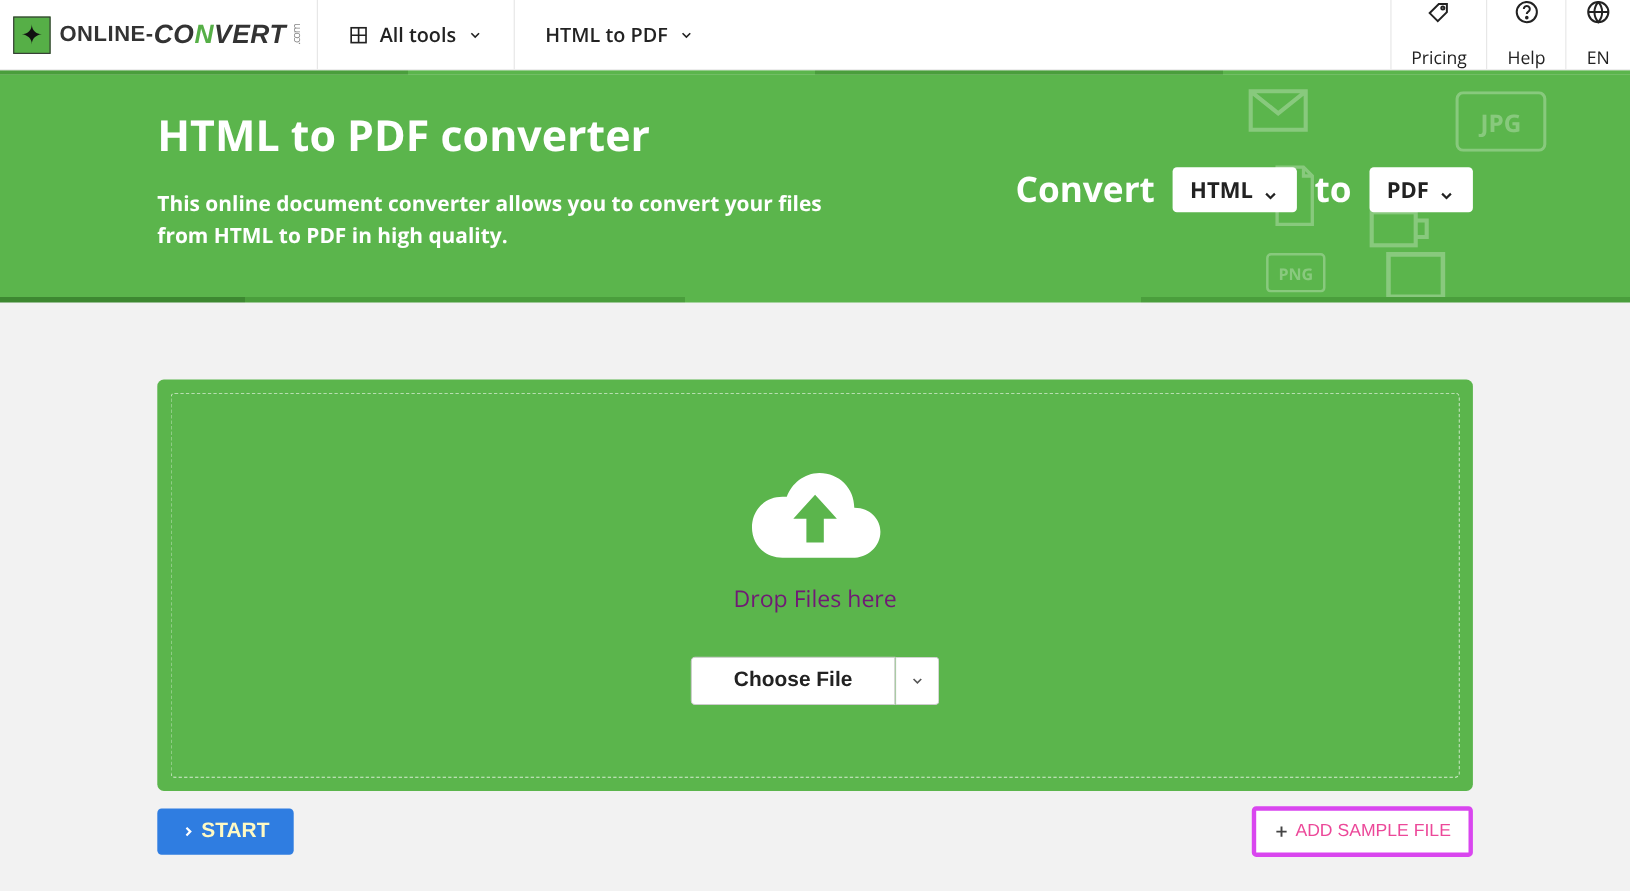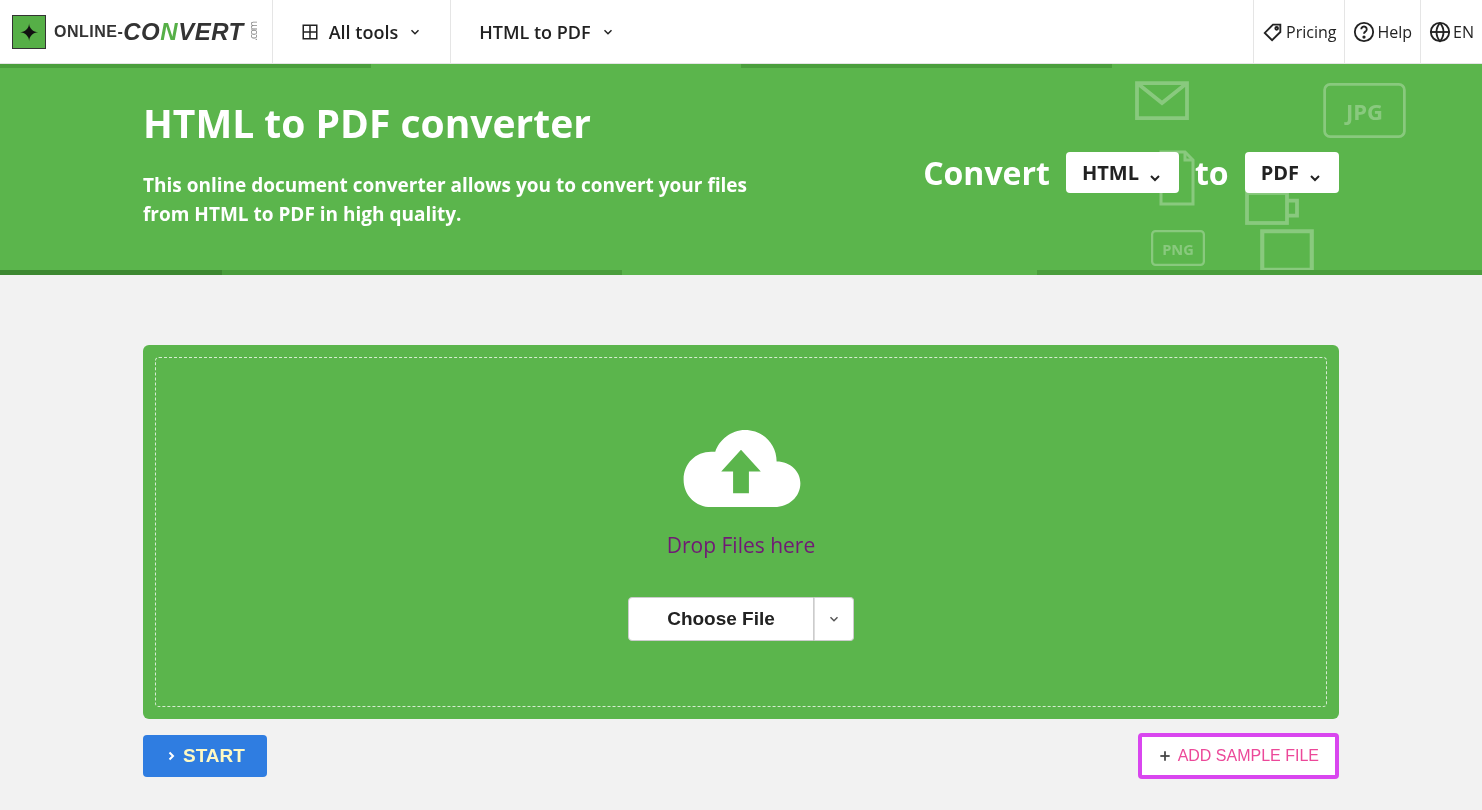--- a/index.html
+++ b/index.html
@@ -3,29 +3,29 @@
 <meta charset="utf-8">
 <style>
 * { margin: 0; padding: 0; box-sizing: border-box; }
 body { font-family: "Open Sans", -apple-system, BlinkMacSystemFont, "Segoe UI", Roboto, Helvetica, Arial, sans-serif; background: #f2f2f2; width: 1482px; }
 
 
 .header { background: #fff; height: 64px; display: flex; align-items: center; border-bottom: 1px solid #e5e5e5; }
 .logo { display: flex; align-items: center; padding: 0 12px; height: 100%; }
 .logo-icon { width: 34px; height: 34px; background: #56af47; display: flex; align-items: center; justify-content: center; border: 1px solid #333; margin-right: 8px; }
 .logo-man { font-size: 24px; color: #111; }
-.logo-text1 { font-family: Arial, sans-serif; font-weight: 900; font-size: 16px; color: #333; letter-spacing: 0.5px; }
+.logo-text1 { font-family: Arial, sans-serif; font-weight: 900; font-size: 20px; color: #333; letter-spacing: 0.5px; }
 .logo-text2 { font-family: Arial, sans-serif; font-weight: 900; font-style: italic; font-size: 24px; color: #333; letter-spacing: 0.5px; }
 .logo-n { color: #56af47; position: relative; }
 .logo-com { font-size: 10px; color: #888; writing-mode: vertical-rl; transform: rotate(180deg); margin-left: 2px; letter-spacing: -1px;}
 .nav-item { height: 100%; display: flex; align-items: center; gap: 10px; padding: 0 28px; border-left: 1px solid #e5e5e5; font-size: 18px; font-weight: 600; color: #222; cursor: pointer; }
 .nav-item:last-of-type { border-right: 1px solid #e5e5e5; }
 .nav-spacer { flex: 1; }
 .header-right { display: flex; height: 100%; }
-.header-btn { display: flex; align-items: center; justify-content: space-between; gap: 2px; padding: 0 8px; border-left: 1px solid #e5e5e5; font-size: 16px; color: #222; cursor: pointer; }
+.header-btn { display: flex; flex-direction: column; align-items: center; justify-content: space-between; gap: 2px; padding: 0 18px; border-left: 1px solid #e5e5e5; font-size: 16px; color: #222; cursor: pointer; }
 .header-btn svg { width: 22px; height: 22px; }
 
 .grid-icon { width: 18px; height: 18px; }
 .chev { width: 14px; height: 14px; }
 
 
 .hero-top-stripe { height: 4px; background: linear-gradient(to right, #4a9e3c 0%, #4a9e3c 25%, #5bb54c 25%, #5bb54c 50%, #4a9e3c 50%, #4a9e3c 75%, #5bb54c 75%); }
 .hero { background: #5bb54c; position: relative; padding: 28px 0 40px; overflow: hidden; }
 .hero-bg-icons { position: absolute; right: 0; top: 0; width: 360px; height: 100%; opacity: 0.28; pointer-events: none; }
 .hero-bg-icons .ficon { position: absolute; color: #fff; }

